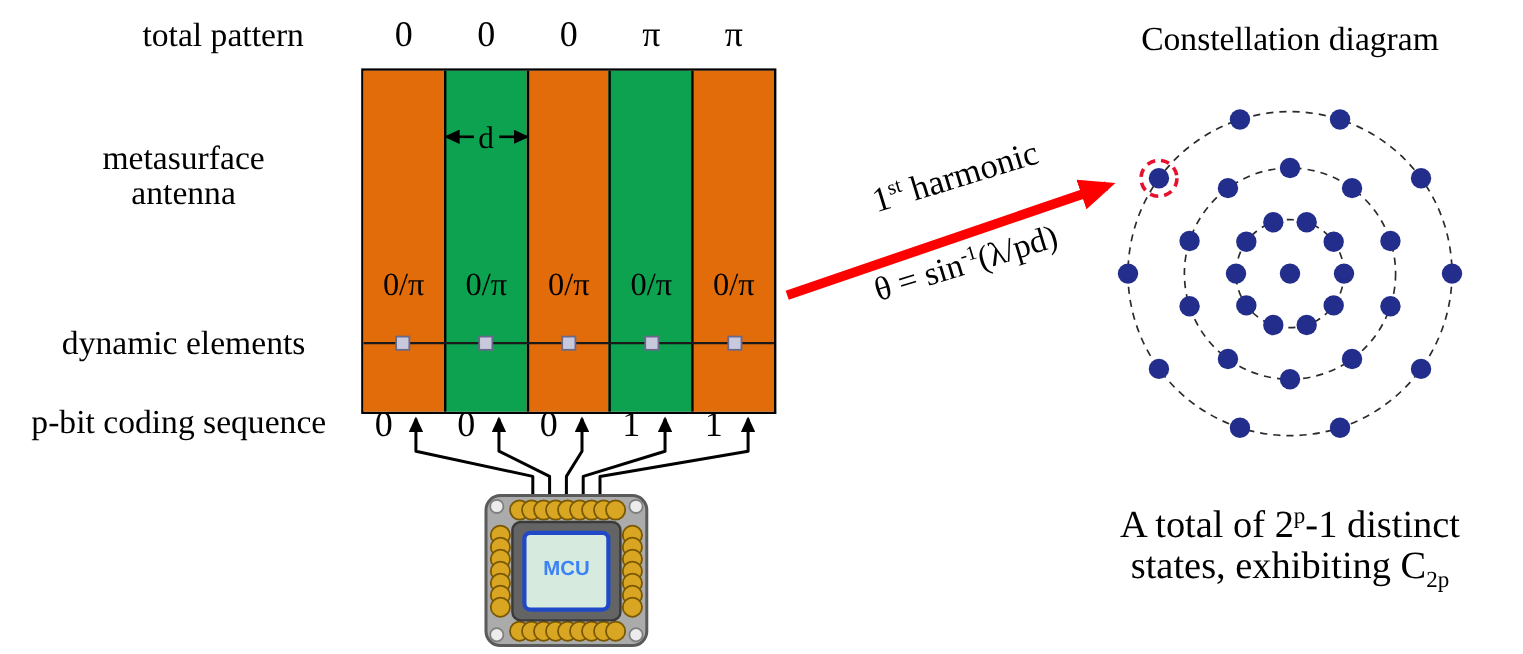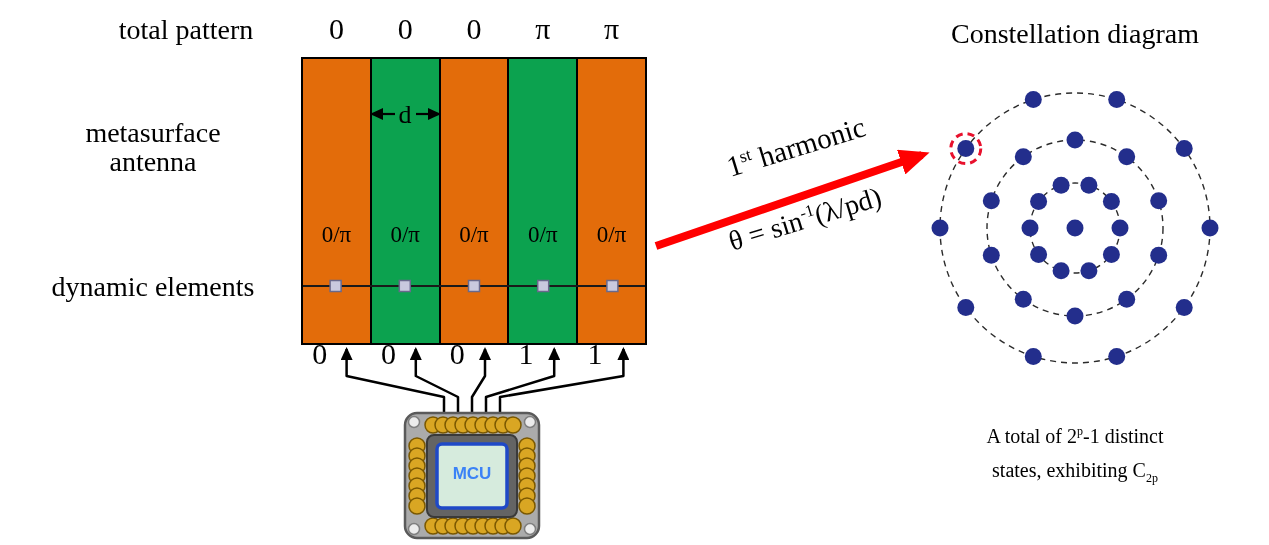--- a/index.html
+++ b/index.html
@@ -8,33 +8,33 @@
           font-family:"Liberation Serif",serif;color:#000}
   
   .bars{position:absolute;left:301px;top:57px;width:346px;height:288px;display:flex;
         border:2.5px solid #000;z-index:1}
   .layer-svg{position:absolute;left:0;top:0;z-index:2;pointer-events:none}
   .txt{position:absolute;z-index:3}
   
   .bar{flex:1;position:relative;border-left:2.5px solid #000}
   .bar:first-child{border-left:none}
   .phase-label{position:absolute;top:-47px;left:0;width:100%;text-align:center;font-size:30px}
-  .state-label{position:absolute;top:163px;left:0;width:100%;text-align:center;font-size:23px}
+  .state-label{position:absolute;top:163px;left:0;width:100%;text-align:center;font-size:27px}
   .bit-label{position:absolute;top:278px;left:0;width:50%;text-align:center;font-size:30px}
   
   #phase-pattern-label{left:86px;top:14px;width:200px;text-align:center;font-size:28px}
   #antenna-label{left:28px;top:118px;width:250px;text-align:center;font-size:28px;line-height:29px}
   #dynamic-elements-label{left:28px;top:271px;width:250px;text-align:center;font-size:28px}
   #pbit-label{left:8px;top:337px;width:282px;text-align:center;font-size:28px}
   #mcu-label{left:432px;top:464px;width:80px;text-align:center;
              font-family:"Liberation Sans",sans-serif;font-weight:bold;font-size:17px;color:#3b82f6}
   #harmonic-label{left:686px;top:130px;width:220px;text-align:center;font-size:29px;transform:rotate(-17deg)}
   #formula-label{left:650px;top:203px;width:310px;text-align:center;font-size:28px;transform:rotate(-17deg)}
   #constellation-title{left:925px;top:18px;width:300px;text-align:center;font-size:28px}
-  #caption{left:920px;top:414px;width:310px;text-align:center;font-size:20px;line-height:34px}
+  #caption{left:920px;top:414px;width:310px;text-align:center;font-size:32px;line-height:34px}
   sup{font-size:60%;vertical-align:super}
   sub{font-size:60%;vertical-align:sub}
   
   .wire{fill:none;stroke:#000;stroke-width:2.5;stroke-linejoin:round}
   .dyn-line{stroke:#1a1a1a;stroke-width:1.8}
   .dyn-square{fill:#C9C9DE;stroke:#69698C;stroke-width:1.5}
   .d-line{stroke:#000;stroke-width:2.2}
   .d-text{font-family:"Liberation Serif",serif;font-size:26px}
   .red-arrow{stroke:#FF0000;stroke-width:8}
   .ring-circle{fill:none;stroke:#2b2b2b;stroke-width:1.4;stroke-dasharray:6 5}
@@ -196,20 +196,21 @@
 
   <div class="txt" id="phase-pattern-label">total pattern</div>
 
   <div class="txt" id="antenna-label">
     <div>metasurface</div>
     <div>antenna</div>
   </div>
 
   <div class="txt" id="dynamic-elements-label">dynamic elements</div>
 
+  <div class="txt" id="pbit-label">p-bit coding sequence</div>
 
   <div class="txt" id="mcu-label">MCU</div>
 
   <div class="txt" id="harmonic-label">
     <span>1</span><sup>st</sup><span> harmonic</span>
   </div>
 
   <div class="txt" id="formula-label">
     <span>θ = sin</span><sup>-1</sup><span>(λ/pd)</span>
   </div>

